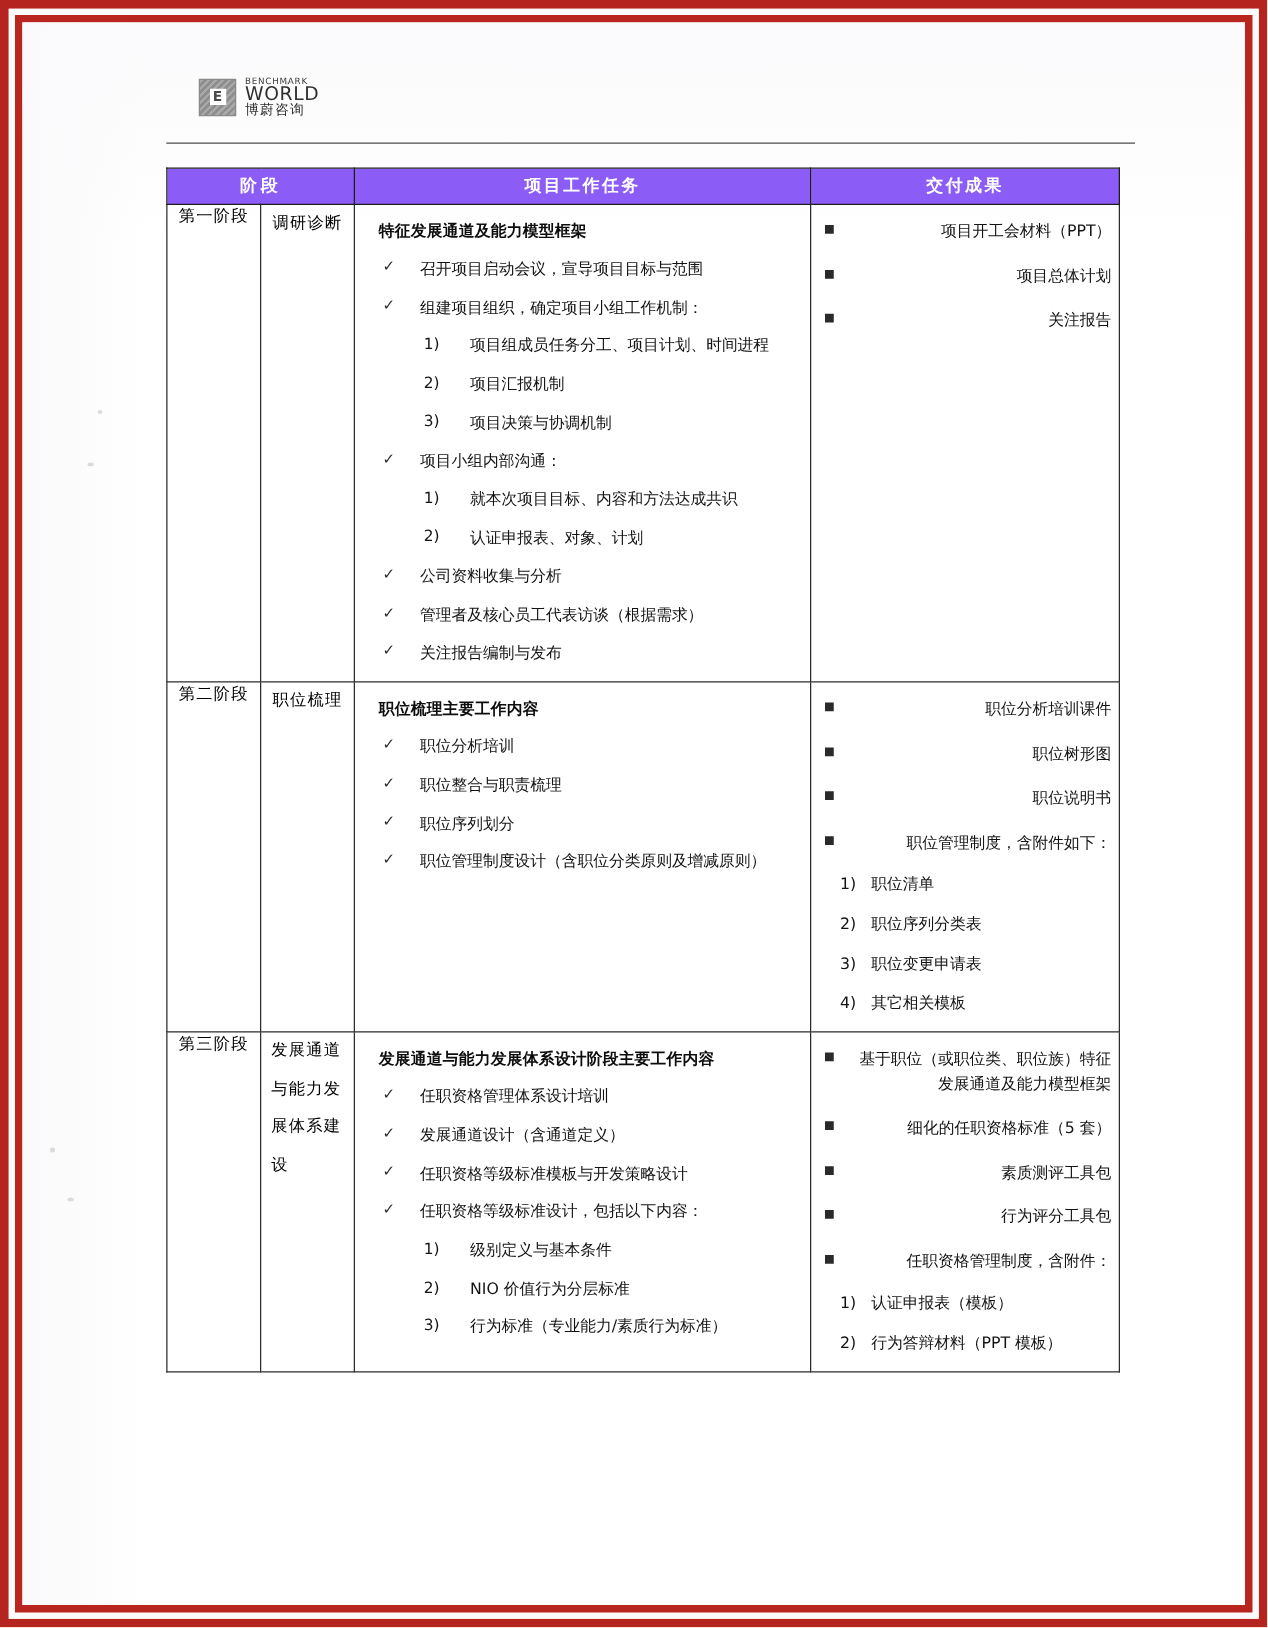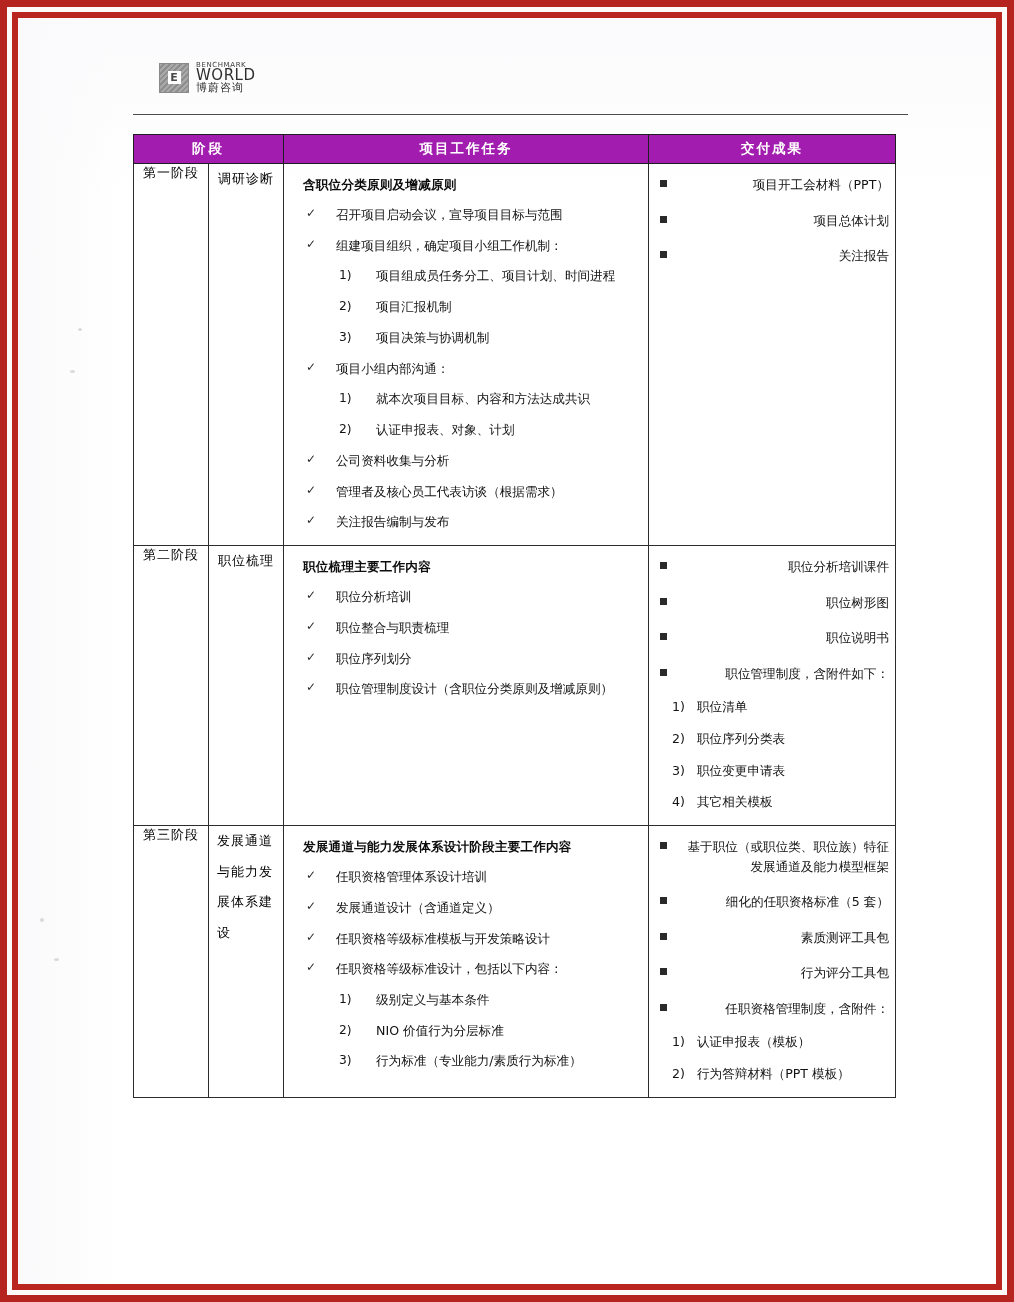--- a/index.html
+++ b/index.html
@@ -136,21 +136,21 @@
     width: 762px;
     table-layout: fixed;
     color: #111111;
   }
   .tbl td, .tbl th {
     border: 1px solid #2c2c2c;
     vertical-align: top;
     padding: 0;
   }
   .hdr th {
-    background: #a21caf;
+    background: #8b5cf6;
     color: #ffffff;
     font-size: 13.5px;
     font-weight: bold;
     letter-spacing: 2px;
     text-align: center;
     height: 28px;
     border: 1px solid #1d1d1d;
     vertical-align: middle;
   }
   .hdr th.h-stage { letter-spacing: 3px; }
@@ -323,21 +323,21 @@
             <th>项目工作任务</th>
             <th>交付成果</th>
           </tr>
         </thead>
         <tbody>
             <tr>
               <td class="stage-cell">第一阶段</td>
               <td class="sub-cell"><span class="sub-wrap">调研诊断</span></td>
               <td>
                 <div class="cellbody">
-                  <div class="blk-title">含职位分类原则及增减原则</div>
+                  <div class="blk-title">特征发展通道及能力模型框架</div>
                   <div class="ck"><span class="tick">✓</span><span>召开项目启动会议，宣导项目目标与范围</span></div>
                   <div class="ck"><span class="tick">✓</span><span>组建项目组织，确定项目小组工作机制：</span></div>
                   <div class="num"><span class="idx">1)</span><span>项目组成员任务分工、项目计划、时间进程</span></div>
                   <div class="num"><span class="idx">2)</span><span>项目汇报机制</span></div>
                   <div class="num"><span class="idx">3)</span><span>项目决策与协调机制</span></div>
                   <div class="ck"><span class="tick">✓</span><span>项目小组内部沟通：</span></div>
                   <div class="num"><span class="idx">1)</span><span>就本次项目目标、内容和方法达成共识</span></div>
                   <div class="num"><span class="idx">2)</span><span>认证申报表、对象、计划</span></div>
                   <div class="ck"><span class="tick">✓</span><span>公司资料收集与分析</span></div>
                   <div class="ck"><span class="tick">✓</span><span>管理者及核心员工代表访谈（根据需求）</span></div>

